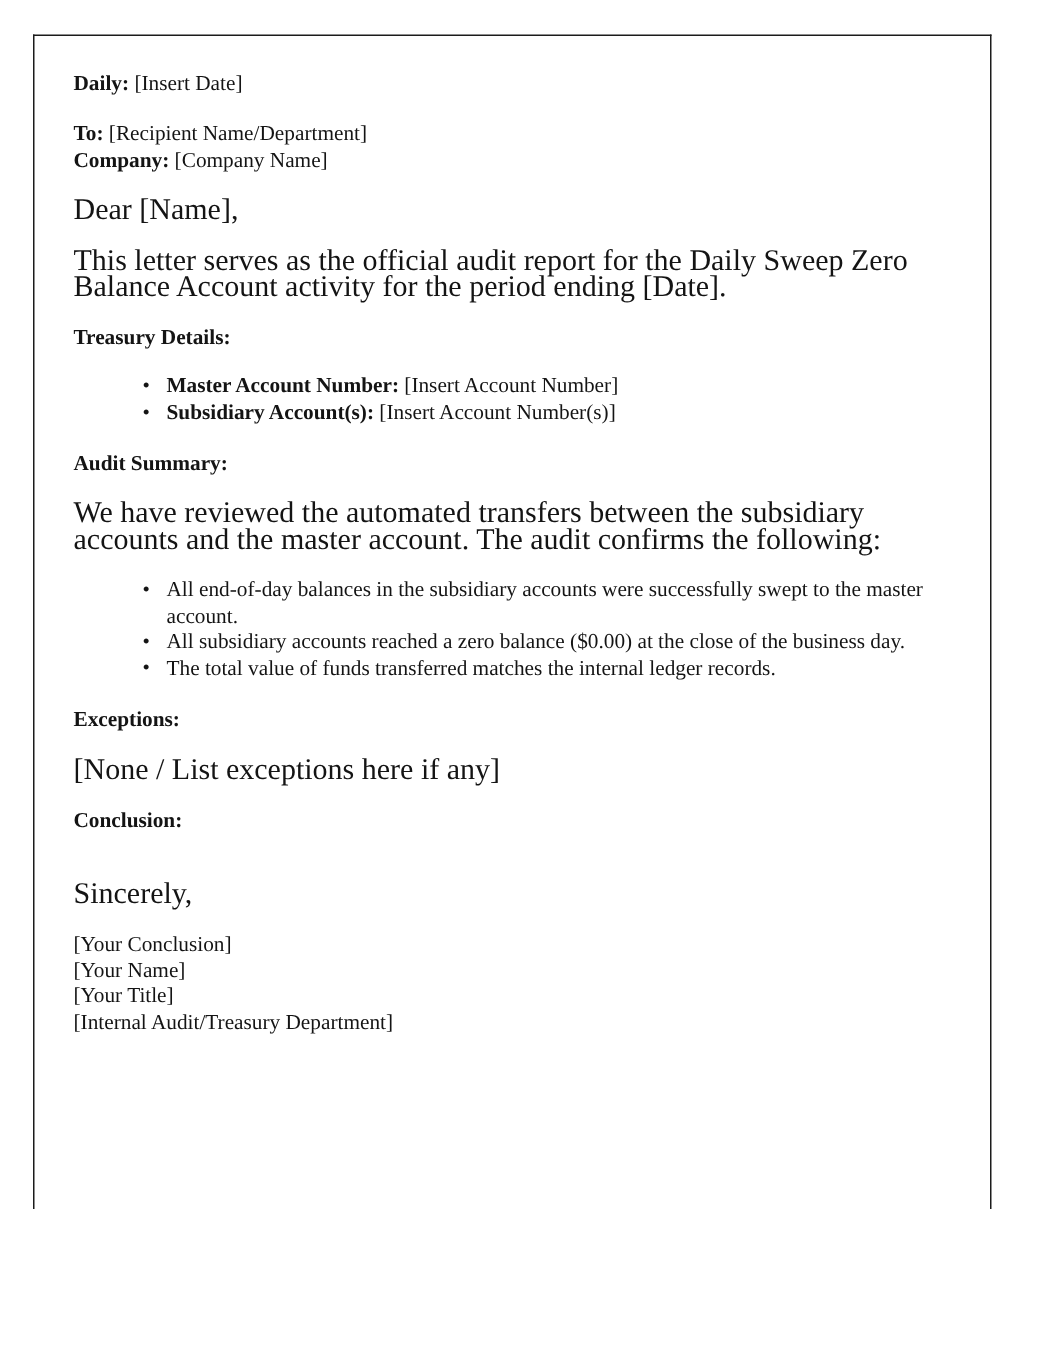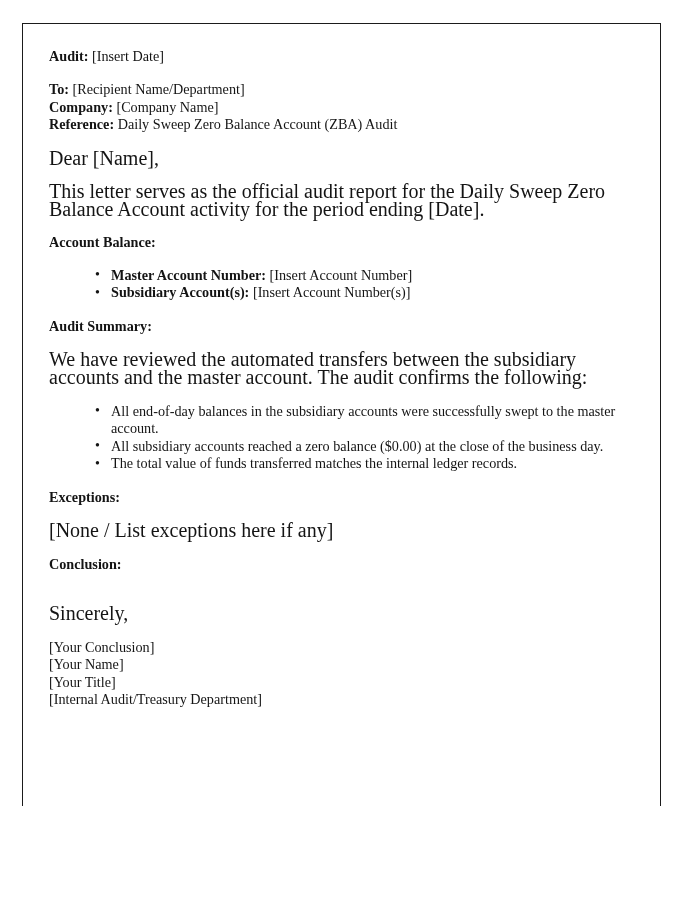--- a/index.html
+++ b/index.html
@@ -95,53 +95,49 @@
 </style>
 </head>
 <body>
 
 <div class="page-clip">
   <div class="page-box">
     <div class="page-inner">
 
       <div>
         <p class="line">
-          <span class="b">Audit:</span>
+          <span class="b">Daily:</span>
           <span>[Insert Date]</span>
         </p>
       </div>
 
       <div class="gap-block"></div>
 
       <div>
         <p class="line">
           <span class="b">To:</span>
           <span>[Recipient Name/Department]</span>
         </p>
         <p class="line">
           <span class="b">Company:</span>
           <span>[Company Name]</span>
         </p>
-        <p class="line">
-          <span class="b">Reference:</span>
-          <span>Daily Sweep Zero Balance Account (ZBA) Audit</span>
-        </p>
       </div>
 
       <div class="gap-block"></div>
 
       <p class="para">Dear [Name],</p>
 
       <div class="gap-block"></div>
 
       <p class="para">This letter serves as the official audit report for the Daily Sweep Zero Balance Account activity for the period ending [Date].</p>
 
       <div class="gap-block"></div>
 
-      <p class="heading">Account Balance:</p>
+      <p class="heading">Treasury Details:</p>
 
       <div class="gap-small"></div>
 
       <ul class="bullets">
         <li>
           <span class="b">Master Account Number:</span>
           <span>[Insert Account Number]</span>
         </li>
         <li>
           <span class="b">Subsidiary Account(s):</span>

